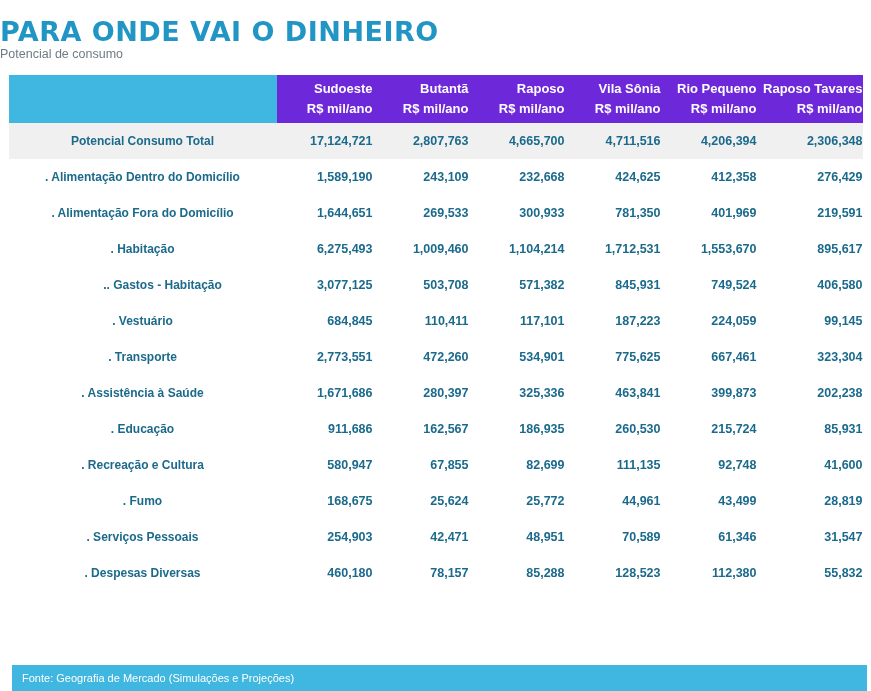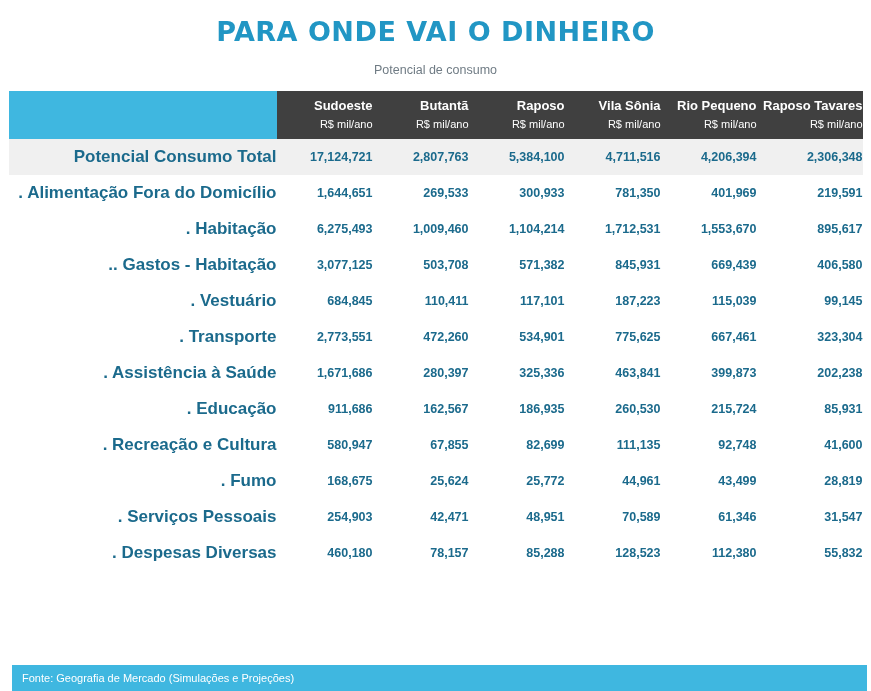--- a/index.html
+++ b/index.html
@@ -14,82 +14,81 @@
     color: #1b5e7e;
     overflow: hidden;
   }
   .page {
     width: 871px;
     height: 691px;
     position: relative;
     box-sizing: border-box;
   }
   .title-block {
-    text-align: center;
     padding-top: 16px;
   }
   .main-title {
     font-size: 27px;
     font-weight: bold;
     letter-spacing: 0.5px;
     color: #2196c4;
     font-family: "DejaVu Sans", sans-serif;
   }
   .subtitle {
     font-size: 12.5px;
     color: #6f7b84;
-    margin-top: 16px;
+    margin-top: 0;
     font-family: "Liberation Sans", sans-serif;
   }
   table.data {
     border-collapse: collapse;
     width: 848px;
     margin: 14px auto 0 auto;
     table-layout: fixed;
   }
   table.data th, table.data td {
     padding: 0;
     margin: 0;
   }
   thead tr.head-row {
-    background: #404040;
+    background: #6d28d9;
     color: #ffffff;
     height: 48px;
   }
   th.col-head {
     text-align: right;
     vertical-align: middle;
     padding-right: 12px;
     font-size: 13px;
     font-weight: bold;
     line-height: 1.25;
   }
   th.col-head .unit {
     display: block;
-    font-size: 11px;
-    font-weight: normal;
+    font-size: 13px;
+    font-weight: bold;
     margin-top: 4px;
   }
   th.corner {
     background: #3fb7e0;
   }
   tbody tr {
     height: 36px;
   }
   tbody tr.total-row {
     background: #f0f0f0;
   }
   tbody tr.total-row td {
     font-weight: bold;
     color: #1b6a8c;
   }
   td.label {
-    text-align: right;
+    text-align: center;
     padding-left: 22px;
-    font-size: 17px;
+    font-size: 12px;
     font-weight: bold;
     color: #1b6a8c;
     white-space: nowrap;
   }
   td.label.indent {
     padding-left: 40px;
   }
   td.num {
     text-align: right;
     padding-right: 12px;
@@ -172,24 +171,33 @@
           <span>Raposo Tavares</span>
           <span class="unit">R$ mil/ano</span>
         </th>
       </tr>
     </thead>
     <tbody id="table-body">
         <tr class="row-sep total-row">
           <td class="label">Potencial Consumo Total</td>
           <td class="num">17,124,721</td>
           <td class="num">2,807,763</td>
-          <td class="num">5,384,100</td>
+          <td class="num">4,665,700</td>
           <td class="num">4,711,516</td>
           <td class="num">4,206,394</td>
           <td class="num">2,306,348</td>
+        </tr>
+        <tr class="row-sep">
+          <td class="label">. Alimentação Dentro do Domicílio</td>
+          <td class="num">1,589,190</td>
+          <td class="num">243,109</td>
+          <td class="num">232,668</td>
+          <td class="num">424,625</td>
+          <td class="num">412,358</td>
+          <td class="num">276,429</td>
         </tr>
         <tr class="row-sep">
           <td class="label">. Alimentação Fora do Domicílio</td>
           <td class="num">1,644,651</td>
           <td class="num">269,533</td>
           <td class="num">300,933</td>
           <td class="num">781,350</td>
           <td class="num">401,969</td>
           <td class="num">219,591</td>
         </tr>
@@ -201,30 +209,30 @@
           <td class="num">1,712,531</td>
           <td class="num">1,553,670</td>
           <td class="num">895,617</td>
         </tr>
         <tr class="row-sep">
           <td class="label indent">.. Gastos - Habitação</td>
           <td class="num">3,077,125</td>
           <td class="num">503,708</td>
           <td class="num">571,382</td>
           <td class="num">845,931</td>
-          <td class="num">669,439</td>
+          <td class="num">749,524</td>
           <td class="num">406,580</td>
         </tr>
         <tr class="row-sep">
           <td class="label">. Vestuário</td>
           <td class="num">684,845</td>
           <td class="num">110,411</td>
           <td class="num">117,101</td>
           <td class="num">187,223</td>
-          <td class="num">115,039</td>
+          <td class="num">224,059</td>
           <td class="num">99,145</td>
         </tr>
         <tr class="row-sep">
           <td class="label">. Transporte</td>
           <td class="num">2,773,551</td>
           <td class="num">472,260</td>
           <td class="num">534,901</td>
           <td class="num">775,625</td>
           <td class="num">667,461</td>
           <td class="num">323,304</td>

